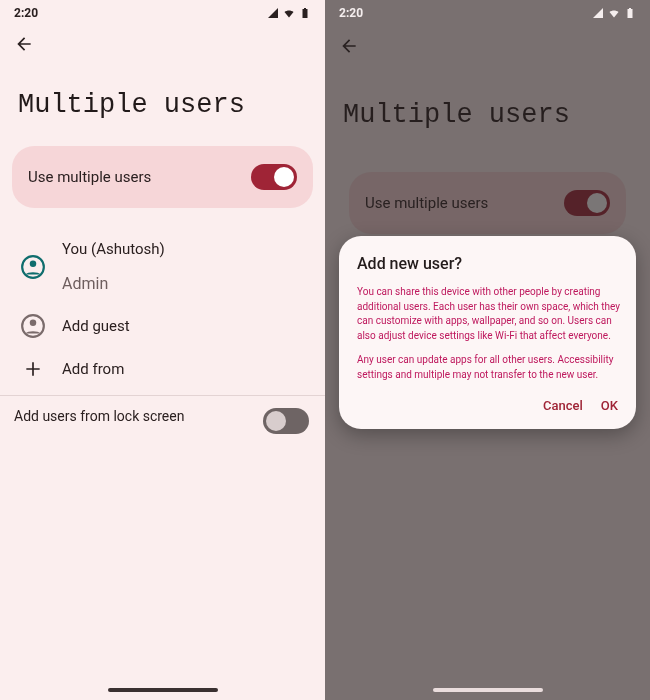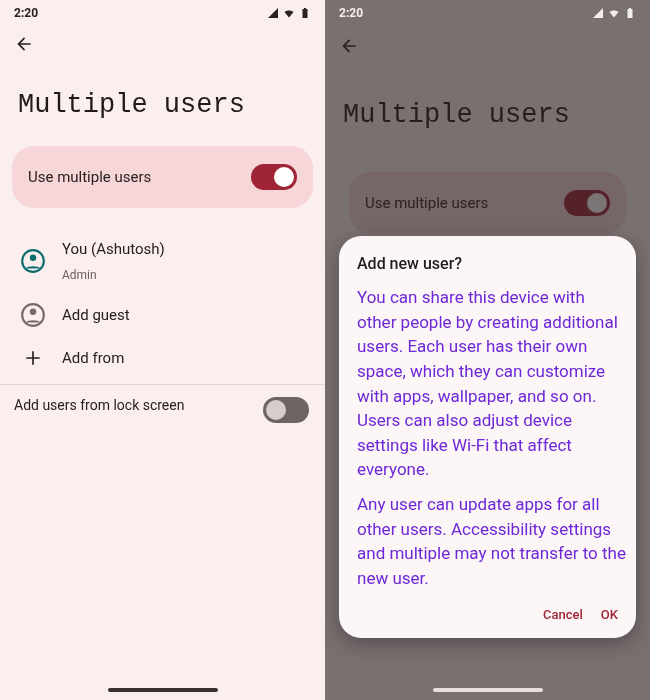--- a/index.html
+++ b/index.html
@@ -69,21 +69,21 @@
     border-radius:50%; background:#d8cdcd;
   }
 
   .list { padding: 22px 6px 0 6px; }
   .row {
     display:flex; align-items:center; gap:14px;
     padding: 10px 12px;
   }
   .row .icon-wrap { width:30px; display:flex; justify-content:center; }
   .row .texts .primary { font-size:15px; color:#2b2020; }
-  .row .texts .secondary { font-size:12px; color:#6e5e5e; margin-top:10px; }
+  .row .texts .secondary { font-size:16px; color:#6e5e5e; margin-top:16px; }
 
   .divider { height:1px; background:#e3d3d3; margin: 6px 0 0 0; }
 
   .lock-row {
     display:flex; justify-content:space-between; align-items:flex-start;
     padding: 12px 16px 12px 14px;
     font-size:14px; color:#2b2020;
   }
 
   .home-indicator {
@@ -95,21 +95,21 @@
   .dim {
     position:absolute; inset:0; background:rgba(40,34,34,0.62);
   }
   .dialog {
     position:absolute; left:14px; right:14px; top:236px;
     background:#fdf6f6; border-radius:22px;
     padding:18px 10px 10px 18px;
     box-shadow: 0 6px 20px rgba(0,0,0,0.3);
   }
   .dialog-title { font-size:16px; font-weight:500; color:#241c1c; margin-bottom:12px; }
-  .dialog-body { font-size:17px; line-height:1.45; color:#6d28d9; }
+  .dialog-body { font-size:10px; line-height:1.45; color:#be185d; }
   .dialog-body p { margin-bottom:10px; }
   .dialog-actions { display:flex; justify-content:flex-end; gap:18px; padding:6px 8px 6px 0; }
   .dialog-actions span { font-size:13px; font-weight:500; color:#9f2436; cursor:pointer; }
 
   .phone-right .status-bar,
   .phone-right .home-indicator { z-index:5; position:relative; }
   .phone-right .status-bar { color:#f5eeee; }
   .phone-right .status-bar svg { fill:#f5eeee; }
   .phone-right .home-indicator { background:#eadddd; position:absolute; }
 </style>

